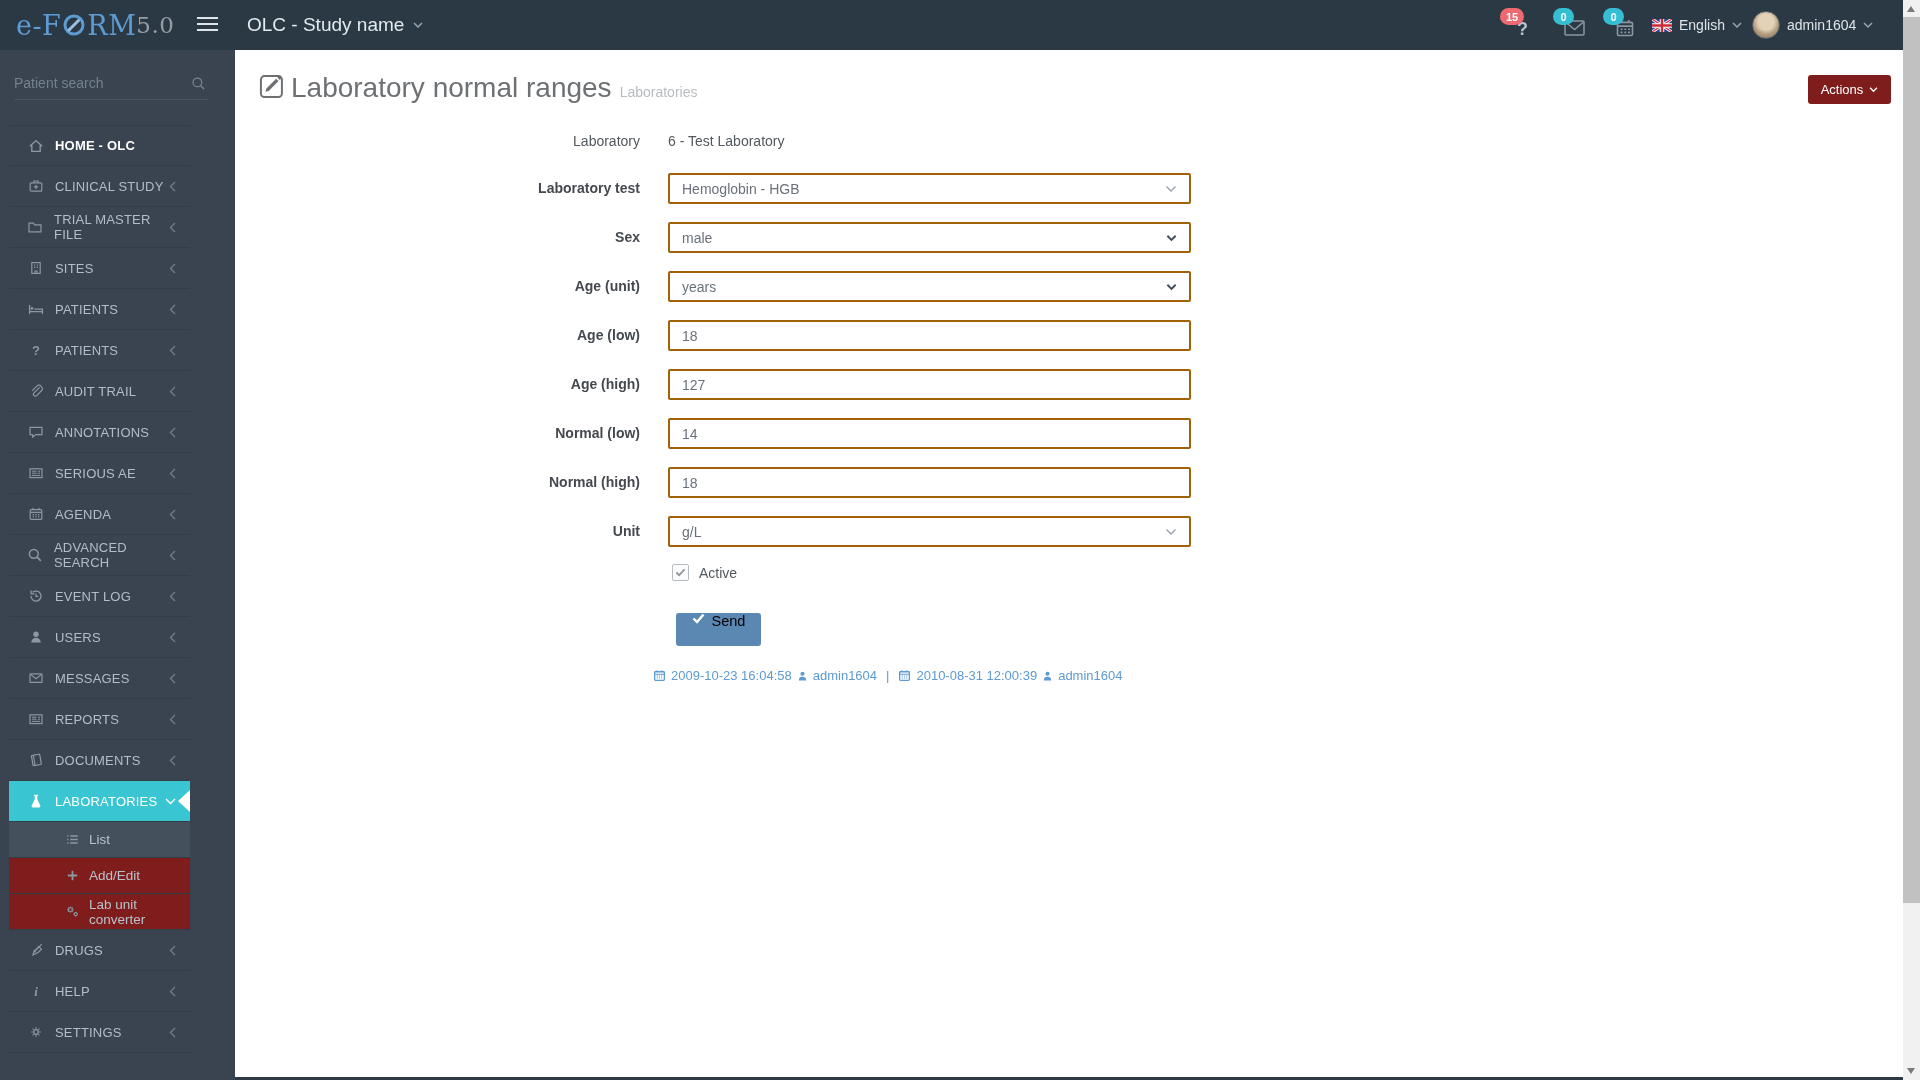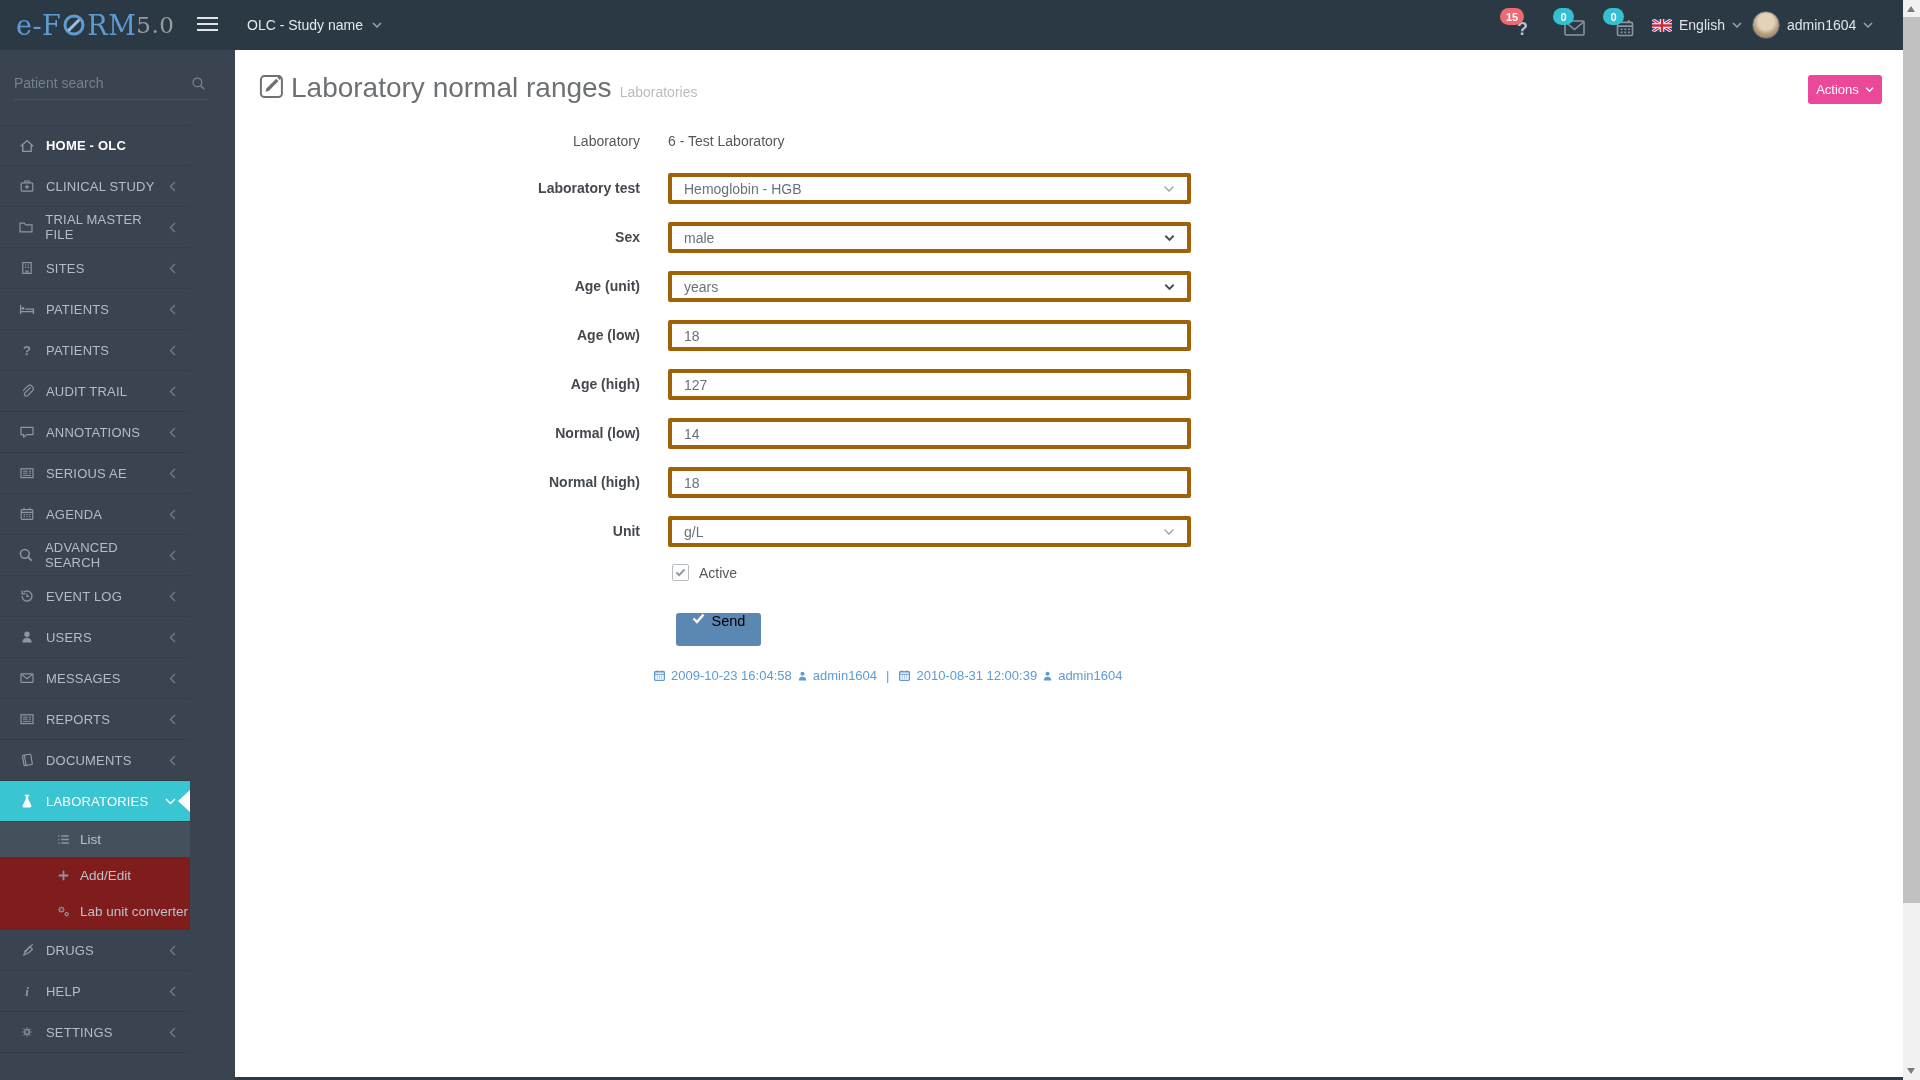--- a/index.html
+++ b/index.html
@@ -9,41 +9,41 @@
 
   
   .navbar { position:absolute; left:0; top:0; width:1903px; height:50px; background:#2b3945; z-index:6; }
   .logo { position:absolute; left:16px; top:0; height:50px; display:flex; align-items:center;
     font-family:"DejaVu Serif", serif; font-size:27px; color:#5d9bd3; letter-spacing:.5px; }
   .logo .o-icon { margin:0 1px; }
   .logo .ver { color:#969ca3; font-size:23px; }
   .hamburger { position:absolute; left:197px; top:17px; width:21px; height:16px; cursor:pointer; }
   .hamburger span { display:block; height:2px; background:#dfe5ea; margin-bottom:4px; }
   .study-sel { position:absolute; left:247px; top:0; height:50px; display:flex; align-items:center;
-    color:#e4e9ed; font-size:14px; gap:9px; cursor:pointer; }
+    color:#e4e9ed; font-size:19px; gap:9px; cursor:pointer; }
   .nav-right-item { position:absolute; top:0; height:50px; display:flex; align-items:center; color:#dfe4e8; font-size:14px; gap:7px; cursor:pointer; }
   .icon-wrap { position:absolute; top:8px; width:40px; height:36px; cursor:pointer; }
   .badge { position:absolute; left:0; top:0; min-width:21px; height:17px; padding:0 6px;
     border-radius:9px; font-size:11px; font-weight:bold; color:#fff; display:flex;
     align-items:center; justify-content:center; z-index:2; }
   .badge.red { background:#ee6a70; }
   .badge.teal { background:#35bfd3; }
   .q-glyph { position:absolute; left:17px; top:11px; font-size:18px; font-weight:bold; color:#b9c2cc; }
   .avatar { width:28px; height:28px; border-radius:50%;
     background:radial-gradient(circle at 50% 38%, #e3d2b8 0 38%, #b59d7f 60%, #7d6a54 100%);
     border:1px solid #55606c; }
 
   
   .sidebar { position:absolute; left:0; top:50px; width:235px; height:1030px; background:#3a4450; z-index:5; }
   .psearch { position:absolute; left:14px; top:18px; width:194px; height:32px; border-bottom:1px solid #4a5460; }
   .psearch input { width:168px; height:30px; background:transparent; border:none; outline:none;
     color:#c3ccd5; font-size:14px; font-family:"Liberation Sans",sans-serif; }
   .psearch input::placeholder { color:#75818d; }
   .psearch .sicon { position:absolute; right:2px; top:8px; color:#75818d; }
-  .menu { position:absolute; left:0; top:75px; width:190px; list-style:none; }
+  .menu { position:absolute; left:0; top:75px; width:190px; list-style:none;padding-left:9px; }
   .menu > li.mitem { height:41px; display:flex; align-items:center; padding-left:18px;
     border-bottom:1px solid #333d48; cursor:pointer; }
   .menu > li.mitem:first-child { border-top:1px solid #333d48; }
   .mi { width:17px; margin-right:11px; color:#8d97a3; display:flex; justify-content:center; }
   .mlabel { font-size:13px; color:#b3bdc7; letter-spacing:.2px; }
   .mitem.home .mlabel { color:#ffffff; font-weight:bold; }
   .chev { margin-left:auto; margin-right:14px; color:#707b88; }
   .mitem.active { background:#39c5d1; border-color:#39c5d1; position:relative; }
   .mitem.active .mlabel, .mitem.active .mi { color:#fff; }
   .mitem.active .chev { color:#fff; }
@@ -54,32 +54,32 @@
     font-size:13.5px; color:#b9c2cb; cursor:pointer; border-bottom:1px solid #323c47; gap:9px; }
   .submenu li.subactive { background:#44505c; }
   .submenu .si { color:#8d97a3; }
 
   
   .content { position:absolute; left:235px; top:50px; width:1668px; height:1027px; background:#fff; }
   .footer-strip { position:absolute; left:0; top:1077px; width:1903px; height:3px; background:#2e3945; }
   .page-head-icon { position:absolute; left:23px; top:22px; color:#6e7174; }
   .page-title { position:absolute; left:56px; top:22px; font-size:28px; font-weight:400; color:#6e7174; }
   .page-subtitle { font-size:14px; color:#b9bcbf; font-weight:400; margin-left:8px; }
-  .actions-btn { position:absolute; left:1573px; top:25px; width:74px; height:29px; background:#ec4899;
+  .actions-btn { position:absolute; left:1573px; top:25px; width:83px; height:29px; background:#7f1d1d;
     border:none; border-radius:3px; color:#fff; font-size:13px; display:flex; align-items:center;
     justify-content:center; gap:6px; cursor:pointer; font-family:"Liberation Sans",sans-serif; }
 
   
   .frow { position:absolute; left:0; width:1668px; height:31px; }
   .flabel { position:absolute; left:148px; top:7px; width:257px; text-align:right;
     font-size:14px; color:#44494f; font-weight:bold; }
   .flabel.plain { font-weight:normal; color:#53585e; }
   .fstatic { position:absolute; left:433px; top:7px; font-size:14px; color:#53585e; }
   .fctl { position:absolute; left:433px; top:0; width:523px; height:31px; background:#fff;
-    border:4px solid #a16207; border-radius:2px; font-size:14px; color:#6a717b;
+    border:2px solid #a16207; border-radius:2px; font-size:14px; color:#6a717b;
     padding:0 12px; display:flex; align-items:center; cursor:pointer; }
   input.fctl { cursor:text; font-family:"Liberation Sans",sans-serif; outline:none; }
   .fctl .selval { flex:1; }
   .fctl .selchev { margin-left:auto; }
   .checkrow { position:absolute; left:437px; top:514px; display:flex; align-items:center; gap:10px; }
   .checkbox { width:17px; height:17px; background:#fdfdfd; border:1px solid #b5bcc4; border-radius:2px;
     display:flex; align-items:center; justify-content:center; cursor:pointer; }
   .checklabel { font-size:14px; color:#53585e; }
   .send-btn { position:absolute; left:441px; top:563px; width:85px; height:33px; background:#5b87b3;
     border:none; border-radius:3px; color:#000000; font-size:14.5px; display:flex; 

